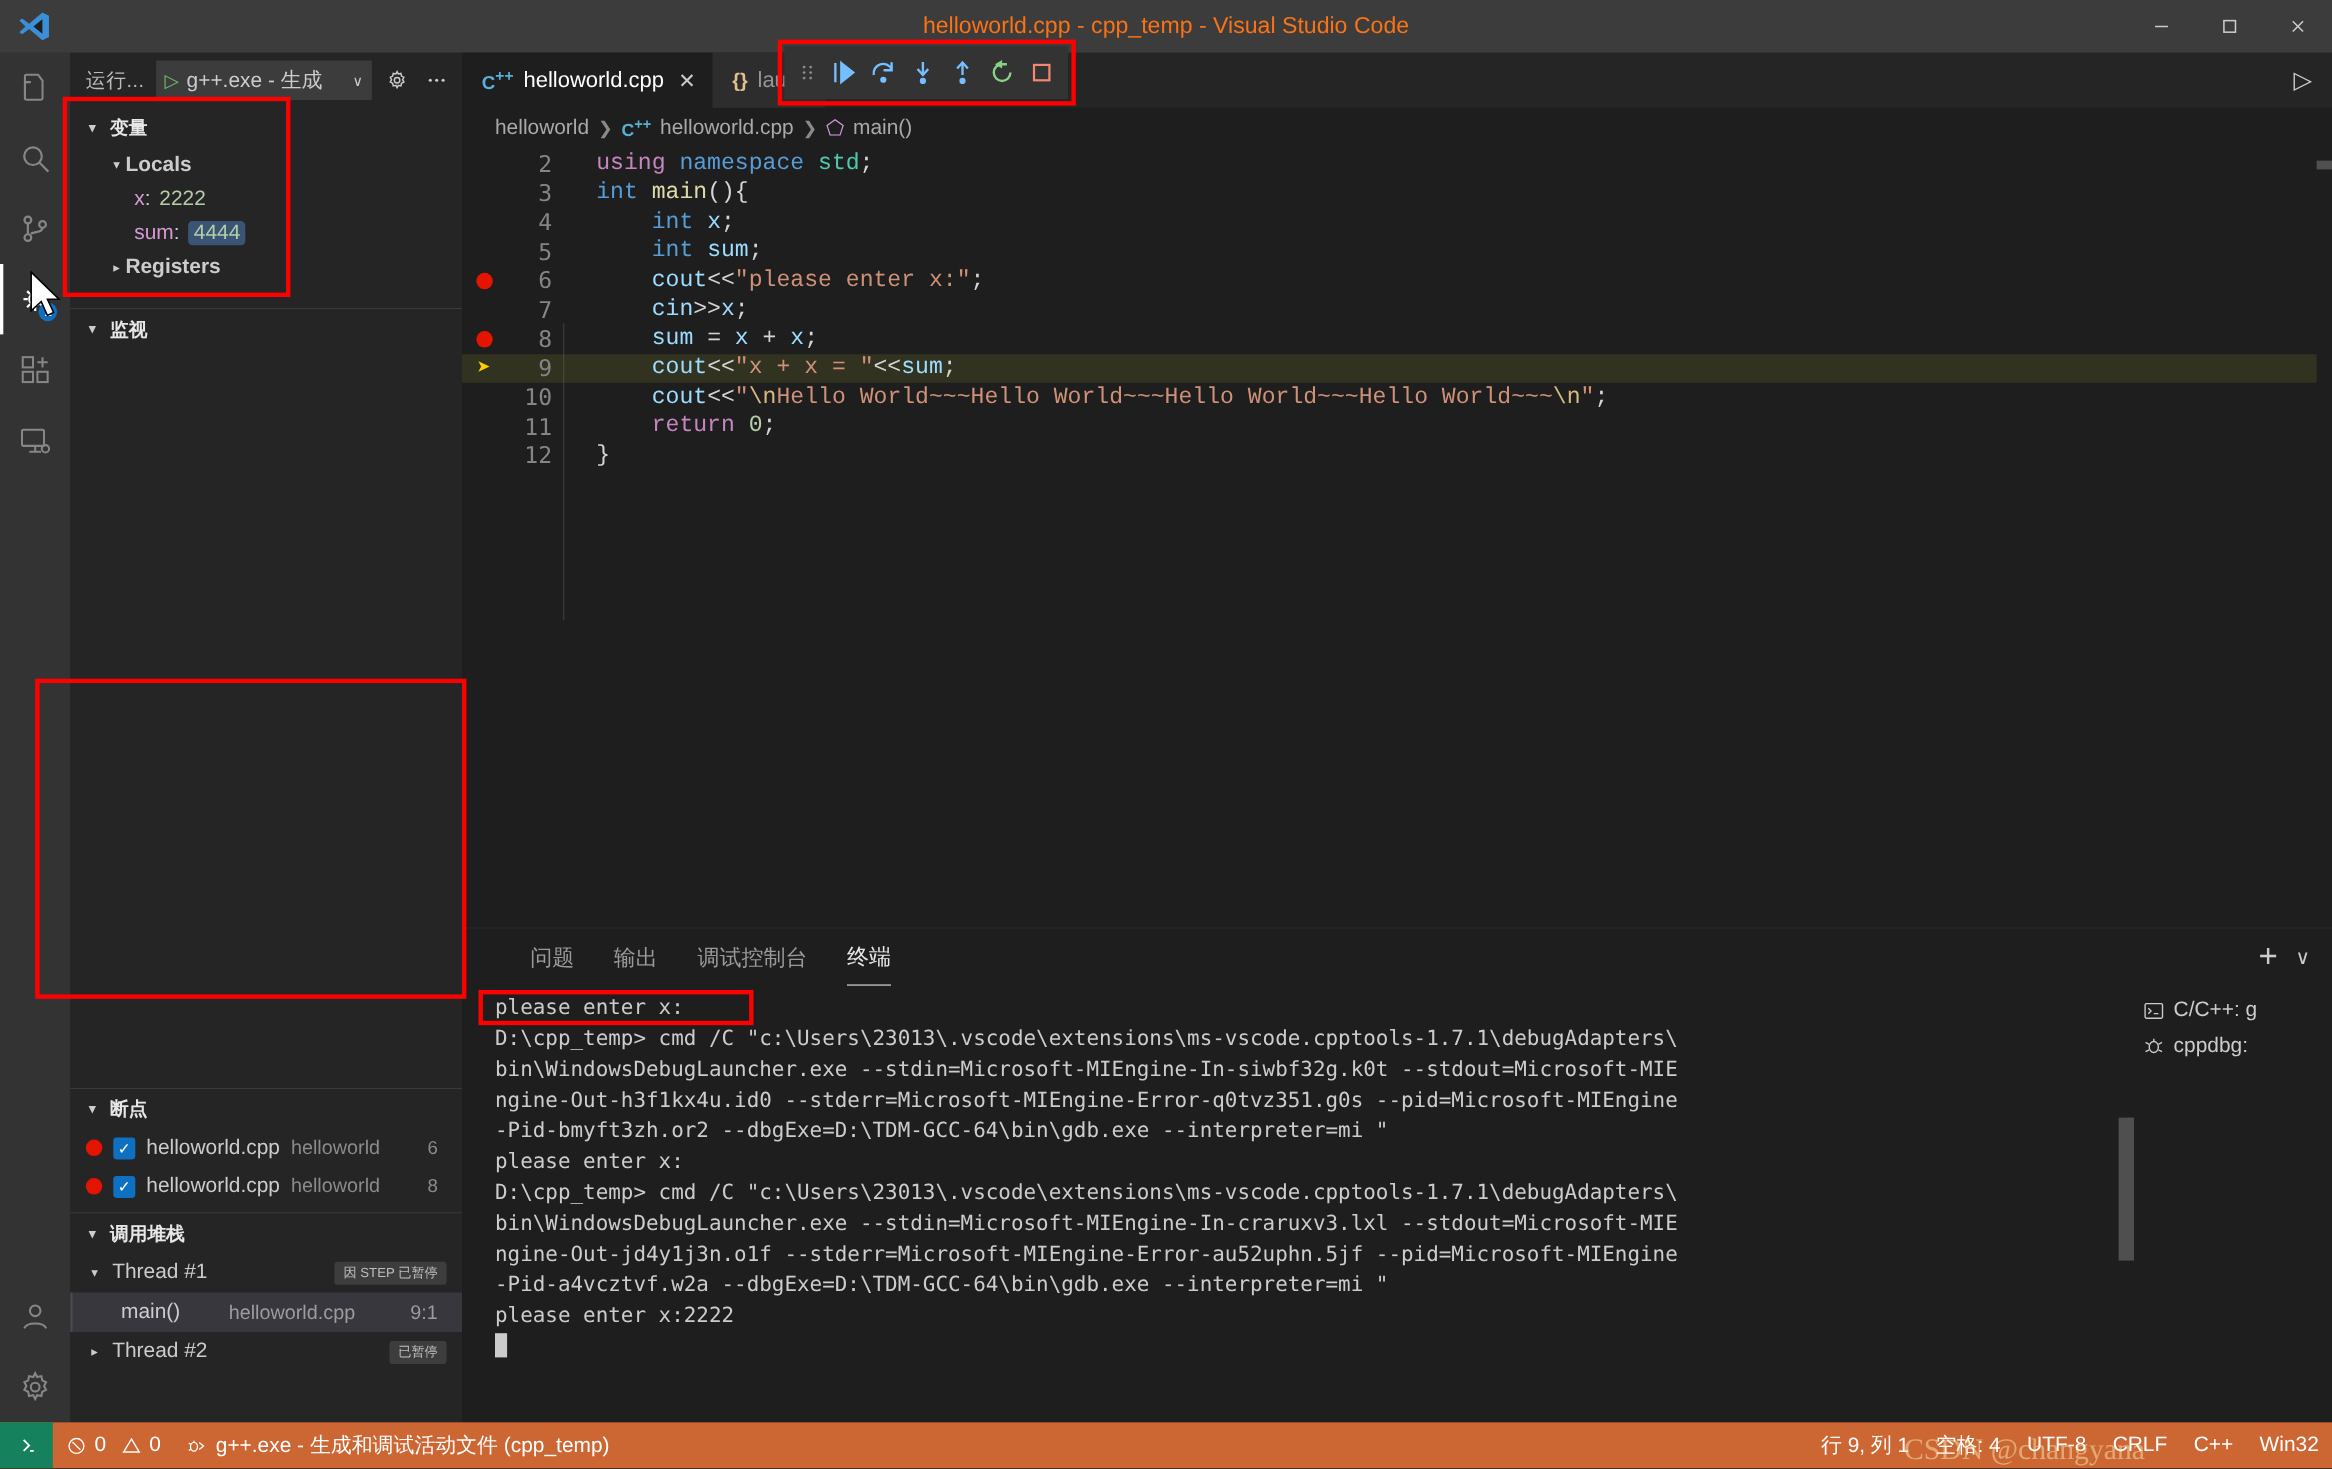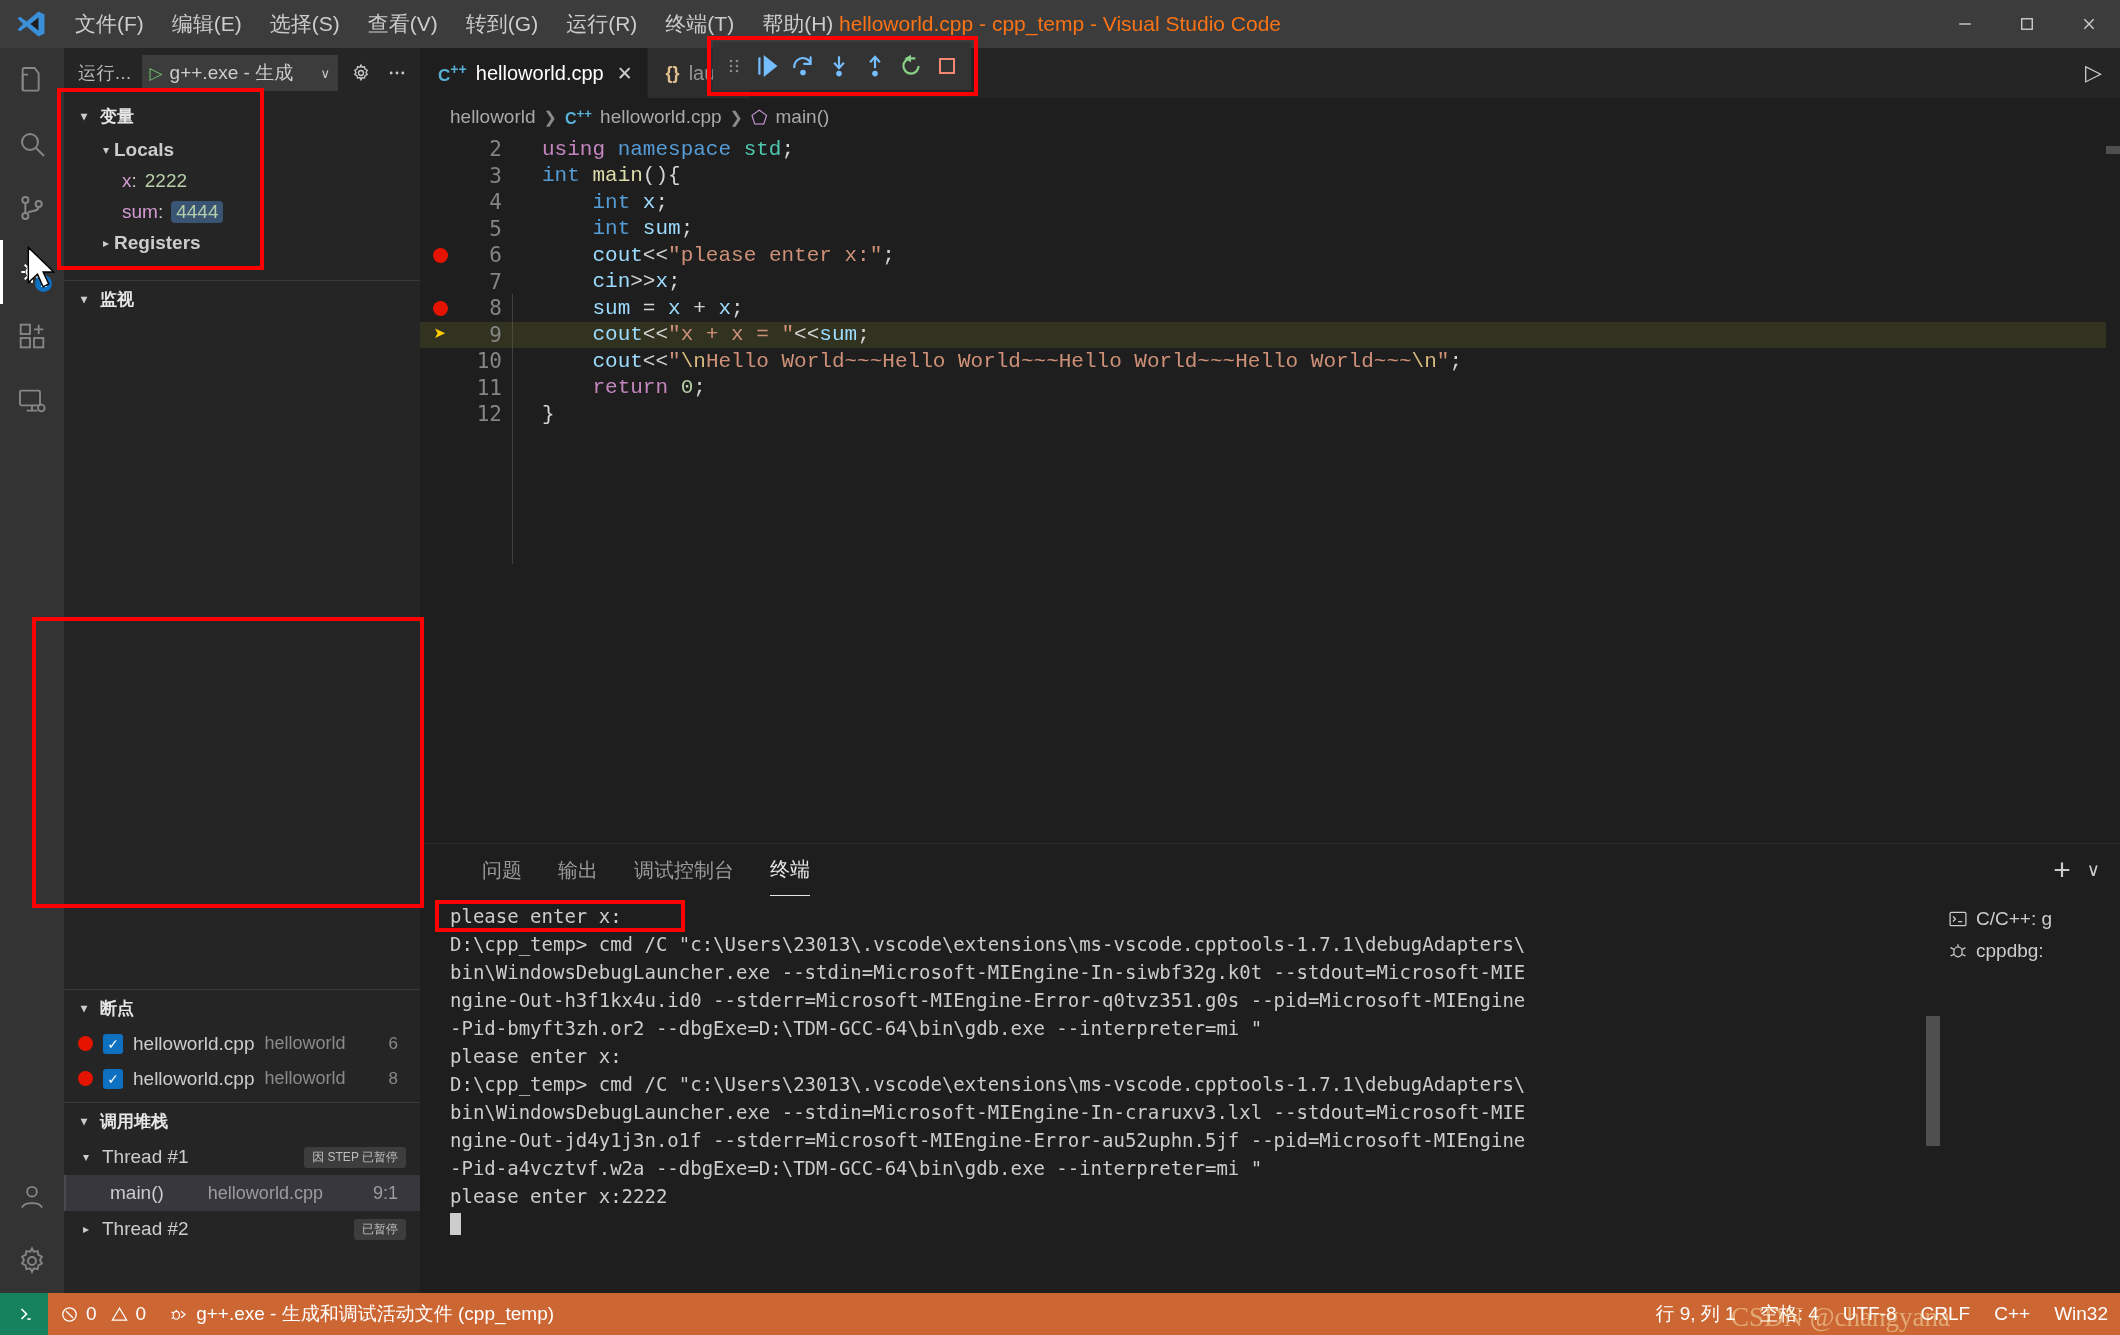--- a/index.html
+++ b/index.html
@@ -203,30 +203,20 @@
 <body>
 
 <div id="app">
 
   <div class="titlebar">
     <div class="vscode-logo">
       <svg viewBox="0 0 100 100" aria-hidden="true">
         <path d="M75 8 L95 18 L95 82 L75 92 L35 58 L14 74 L5 68 L24 50 L5 32 L14 26 L35 42 Z" fill="#3b8fd8"></path>
         <path d="M75 28 L48 50 L75 72 Z" fill="#1e1e1e"></path>
       </svg>
-    </div>
-    <div class="menu">
-      <div class="menu-item">文件(F)</div>
-      <div class="menu-item">编辑(E)</div>
-      <div class="menu-item">选择(S)</div>
-      <div class="menu-item">查看(V)</div>
-      <div class="menu-item">转到(G)</div>
-      <div class="menu-item">运行(R)</div>
-      <div class="menu-item">终端(T)</div>
-      <div class="menu-item">帮助(H)</div>
     </div>
     <div class="win-title">helloworld.cpp - cpp_temp - Visual Studio Code</div>
     <div class="win-buttons">
       <div class="win-btn">
         <svg viewBox="0 0 12 12">
             <path d="M1 6 H11" stroke="#ccc" stroke-width="1.2"></path>
           </svg>
       </div>
       <div class="win-btn">
         <svg viewBox="0 0 12 12">

